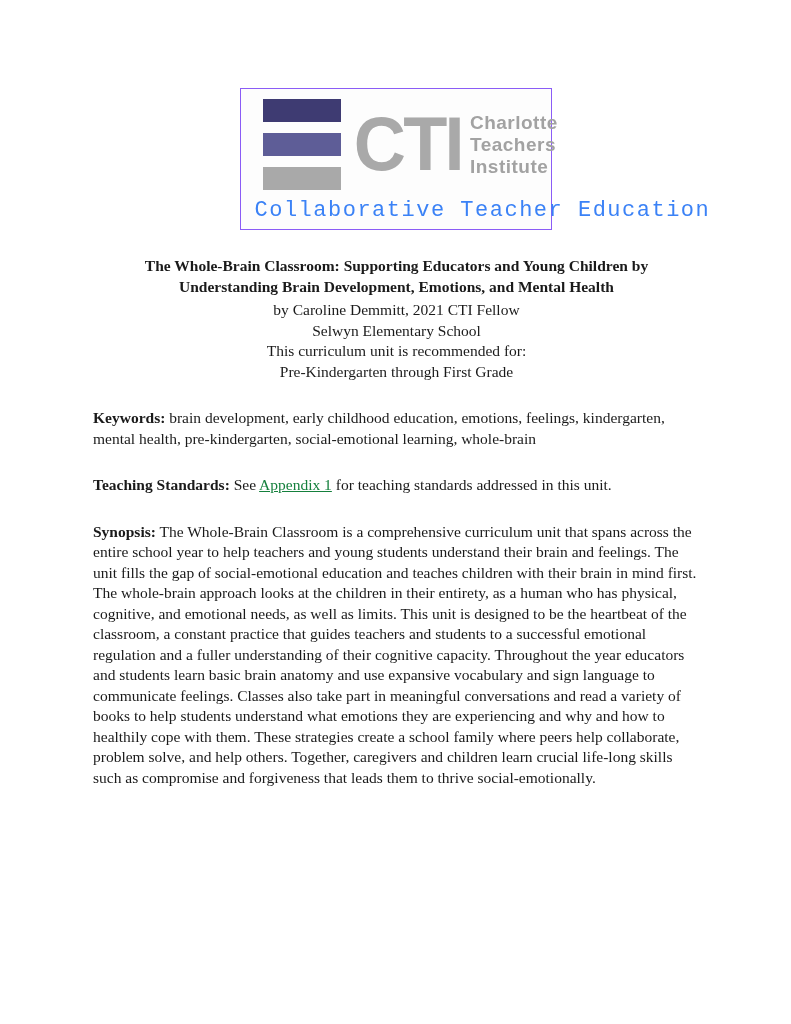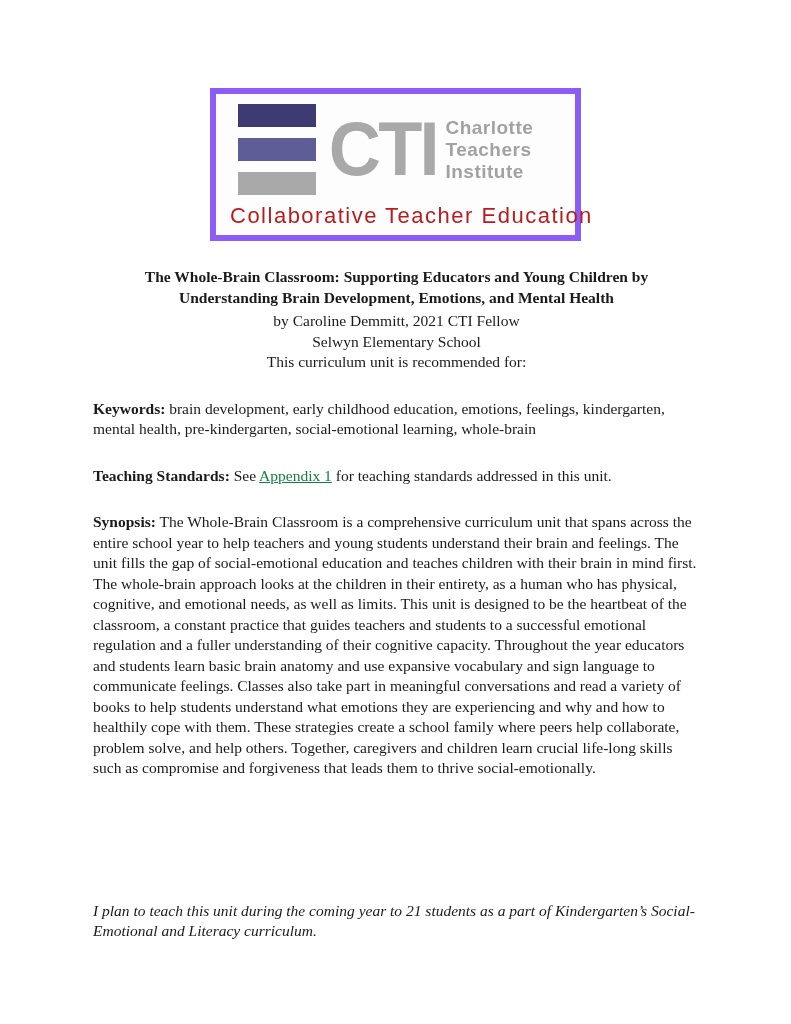--- a/index.html
+++ b/index.html
@@ -18,23 +18,23 @@
   }
   .content {
     padding: 0 91px 0 93px;
     font-size: 15.5px;
     line-height: 20.5px;
   }
 
   
   .logo-box {
     box-sizing: border-box;
-    width: 371px;
+    width: 312px;
     margin: 88px auto 0 auto;
-    border: 6px solid #8b5cf6;
+    border: 1px solid #8b5cf6;
     background: #fdfdfd;
     padding: 10px 14px 6px 14px;
     font-family: "Liberation Sans", sans-serif;
   }
   .logo-top {
     display: flex;
     align-items: center;
   }
   .logo-bars {
     display: flex;
@@ -62,25 +62,26 @@
     flex-direction: column;
     color: #a2a2a2;
     font-weight: bold;
     font-size: 19px;
     line-height: 22px;
     letter-spacing: 0.5px;
   }
   .logo-tagline {
     margin-top: 8px;
     text-align: center;
-    color: #b91c1c;
+    color: #3b82f6;
     font-size: 22px;
     letter-spacing: 1.5px;
     font-weight: 300;
     white-space: nowrap;
+    font-family: Liberation Mono, monospace;
   }
 
   
   .doc-title {
     margin-top: 26px;
     text-align: center;
     font-weight: bold;
   }
   .center-block { text-align: center; }
   .byline-block { margin-top: 3px; }
@@ -126,24 +127,24 @@
       <span style="display:block">Understanding Brain Development, Emotions, and Mental Health</span>
     </div>
 
     <div class="center-block byline-block">
       <span style="display:block">by Caroline Demmitt, 2021 CTI Fellow</span>
       <span style="display:block">Selwyn Elementary School</span>
     </div>
 
     <div class="center-block recommended-block">
       <span style="display:block">This curriculum unit is recommended for:</span>
+      <span style="display:block">Pre-Kindergarten through First Grade</span>
     </div>
 
     <p class="para"><span class="label">Keywords:</span><span> brain development, early childhood education, emotions, feelings, kindergarten, mental health, pre-kindergarten, social-emotional learning, whole-brain</span></p>
 
     <p class="para"><span class="label">Teaching Standards:</span><span> See </span><a class="appendix-link">Appendix 1</a><span> for teaching standards addressed in this unit.</span></p>
 
     <p class="para"><span class="label">Synopsis:</span><span> The Whole-Brain Classroom is a comprehensive curriculum unit that spans across the entire school year to help teachers and young students understand their brain and feelings. The unit fills the gap of social-emotional education and teaches children with their brain in mind first. The whole-brain approach looks at the children in their entirety, as a human who has physical, cognitive, and emotional needs, as well as limits. This unit is designed to be the heartbeat of the classroom, a constant practice that guides teachers and students to a successful emotional regulation and a fuller understanding of their cognitive capacity. Throughout the year educators and students learn basic brain anatomy and use expansive vocabulary and sign language to communicate feelings. Classes also take part in meaningful conversations and read a variety of books to help students understand what emotions they are experiencing and why and how to healthily cope with them. These strategies create a school family where peers help collaborate, problem solve, and help others. Together, caregivers and children learn crucial life-long skills such as compromise and forgiveness that leads them to thrive social-emotionally.</span></p>
 
-    <p class="teach-note">I plan to teach this unit during the coming year to 21 students as a part of Kindergarten’s Social-Emotional and Literacy curriculum.</p>
 
   </div>
 </div>
 
 </body></html>

